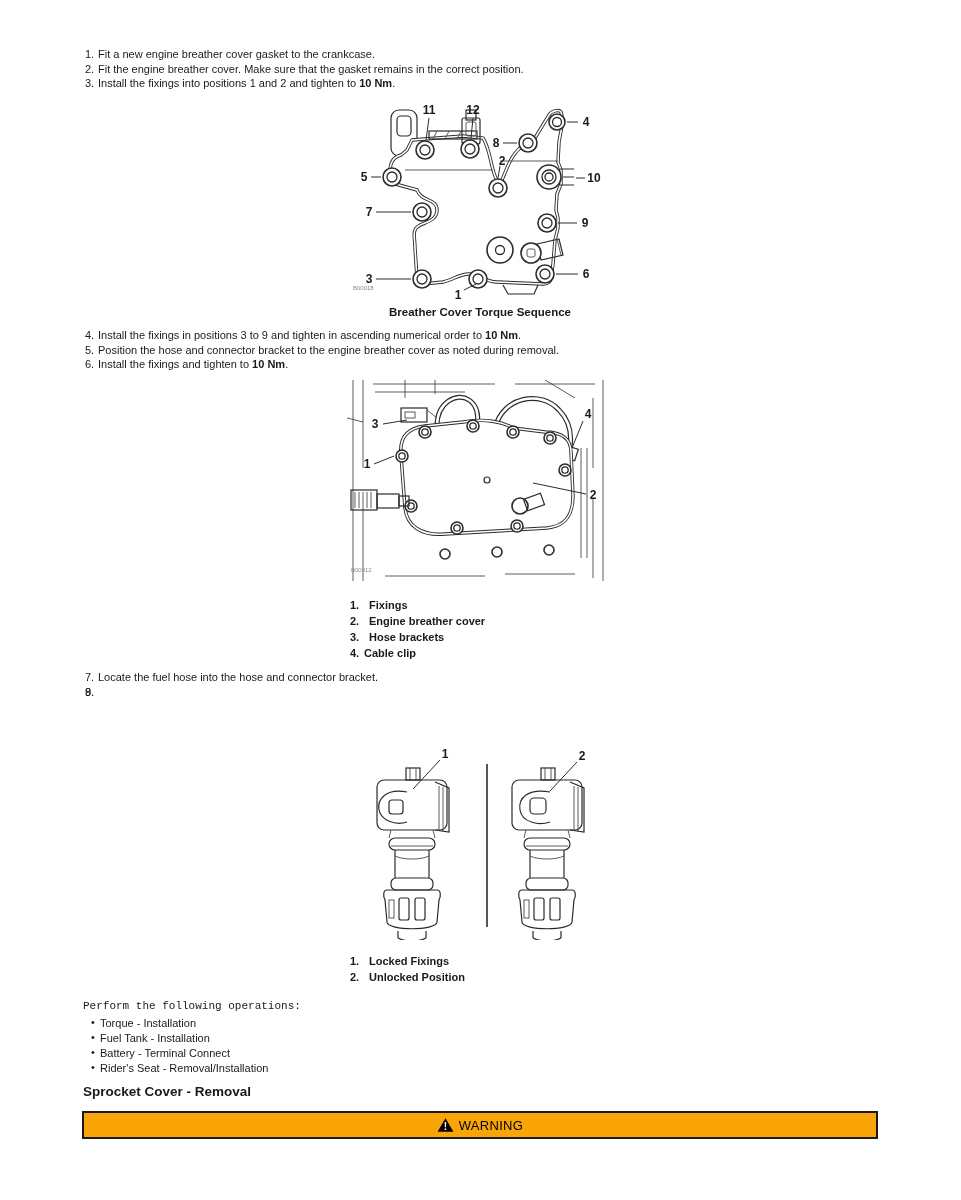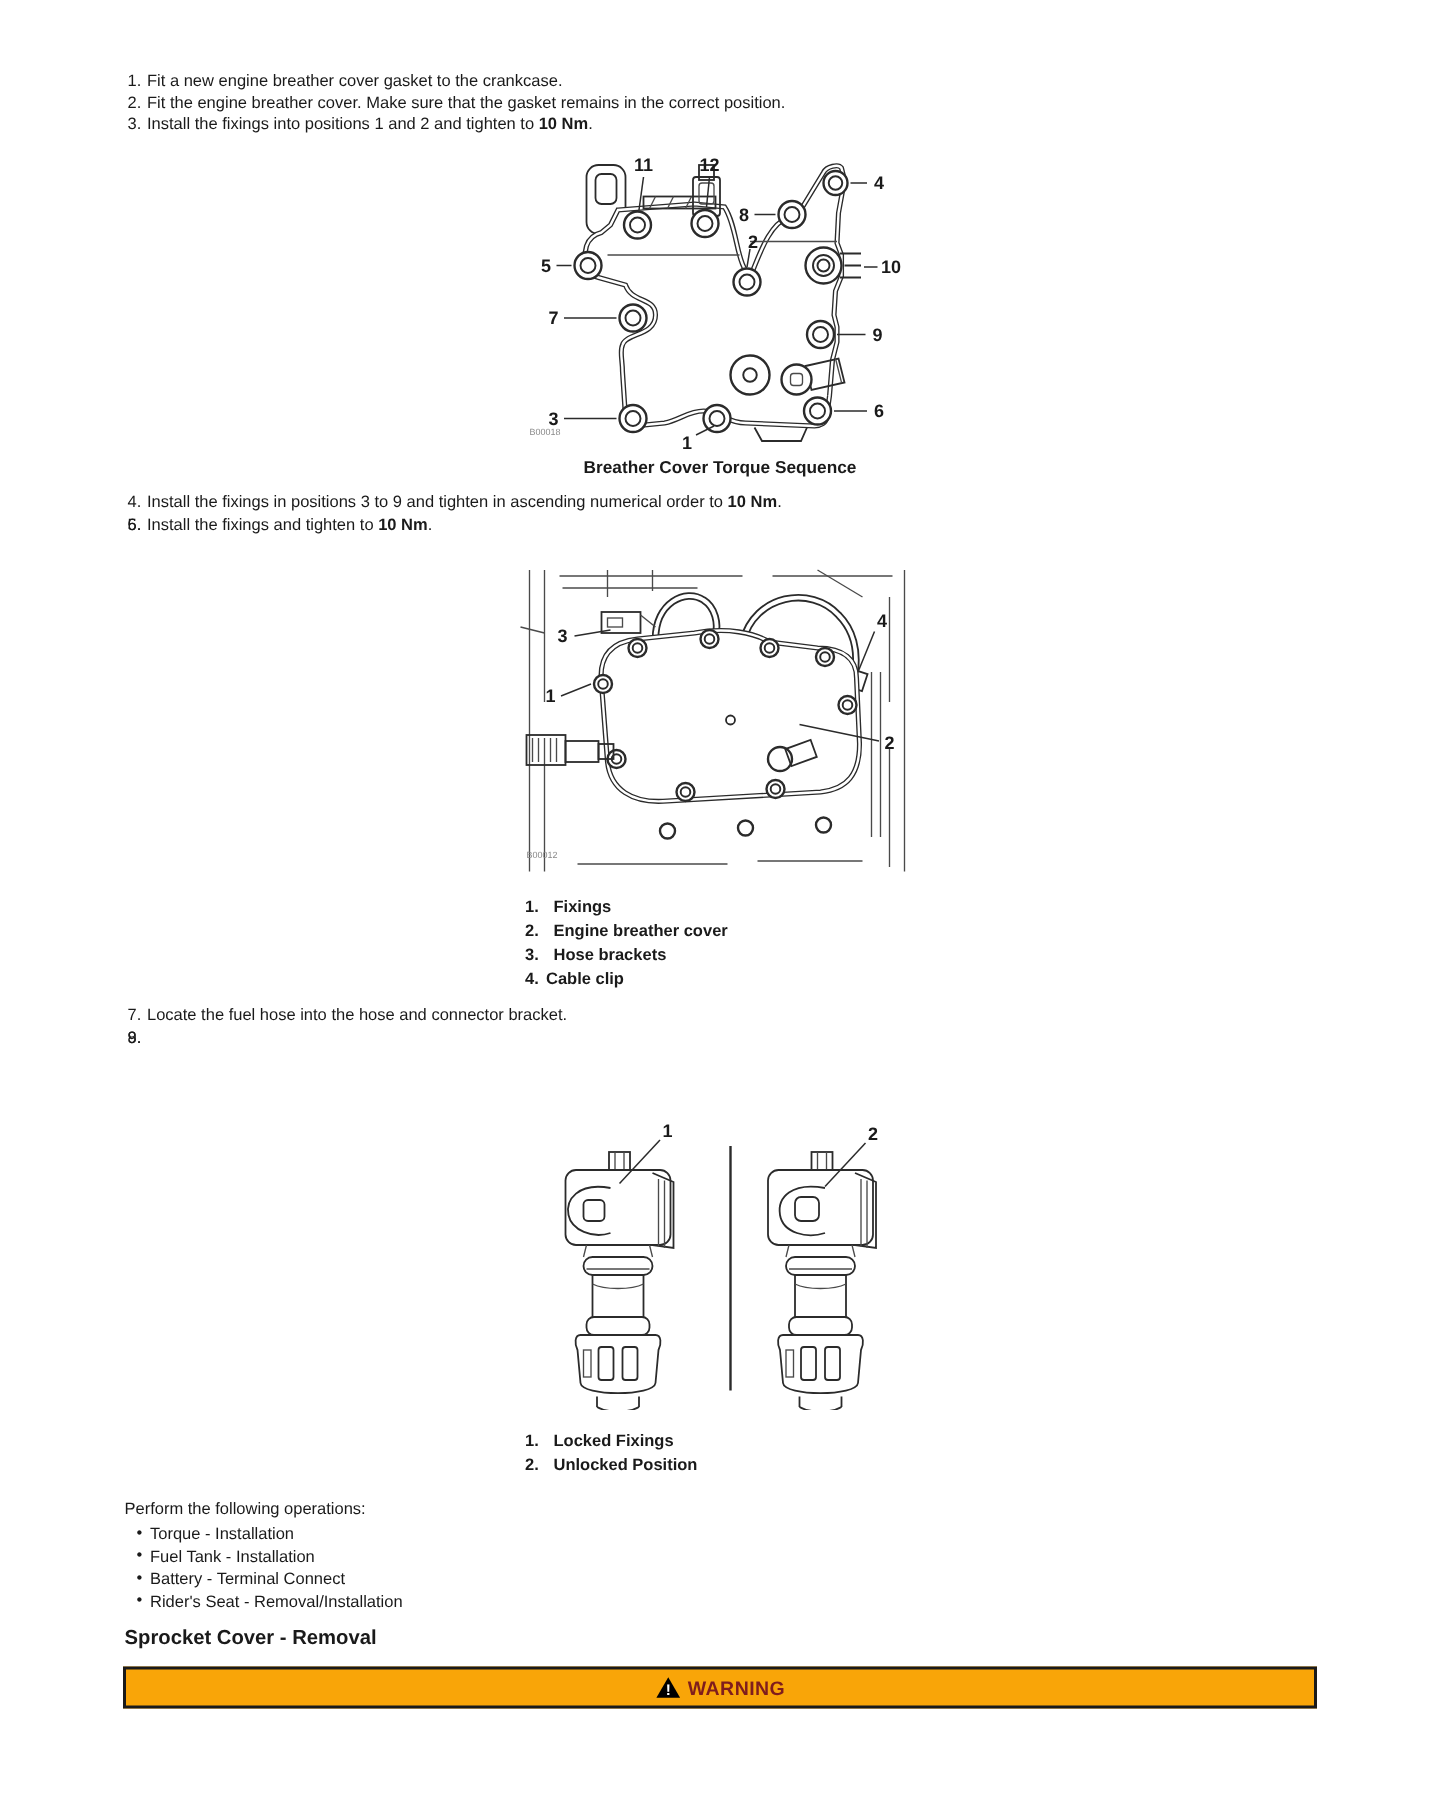--- a/index.html
+++ b/index.html
@@ -19,28 +19,28 @@
   svg text.figcode{font-size:6px;fill:#8a8a8a;font-weight:normal;}
   .ln{stroke:#2b2b2b;stroke-width:1.2;fill:none;}
   .lnthin{stroke:#4a4a4a;stroke-width:0.9;fill:none;}
   .leader{stroke:#2b2b2b;stroke-width:1;fill:none;}
   .bolt-o{fill:#ffffff;stroke:#2b2b2b;stroke-width:1.6;}
   .bolt-i{fill:#ffffff;stroke:#2b2b2b;stroke-width:1.3;}
   .dbl-outer{fill:#ffffff;stroke:#2b2b2b;stroke-width:3.4;}
   .dbl-inner{fill:none;stroke:#ffffff;stroke-width:1.6;}
   .tube-o{fill:none;stroke:#2b2b2b;stroke-width:5;}
   .tube-i{fill:none;stroke:#ffffff;stroke-width:2.6;}
-  .perform-intro{position:absolute;font-size:11px;}
+  .perform-intro{position:absolute;font-size:11px;font-family:Liberation Mono, monospace;}
   .bullets{position:absolute;font-size:11px;line-height:15px;}
   .bullet-row{position:relative;padding-left:9px;}
   .bullet-row .dot{position:absolute;left:0;top:-1px;}
   .heading{position:absolute;font-size:13.5px;font-weight:bold;}
   .warning{position:absolute;left:82px;top:1111px;width:792px;height:24px;
            border:2px solid #1a1a1a;display:flex;align-items:center;justify-content:center;gap:5px;}
-  .warning-label{font-weight:bold;font-size:13px;letter-spacing:0.3px;color:#7f1d1d;}
+  .warning-label{font-weight:normal;font-size:13px;letter-spacing:0.3px;color:#000000;}
 </style>
 </head>
 <body>
 
 <div class="page">
 
   <div class="steps" style="left:85px;top:47px;width:790px;">
     <div class="step"><span class="num">1.</span><span>Fit a new engine breather cover gasket to the crankcase.</span></div>
     <div class="step"><span class="num">2.</span><span>Fit the engine breather cover. Make sure that the gasket remains in the correct position.</span></div>
     <div class="step"><span class="num">3.</span><span>Install the fixings into positions 1 and 2 and tighten to </span><b>10 Nm</b><span>.</span></div>
@@ -135,21 +135,21 @@
       <text x="249" y="84" text-anchor="middle">10</text>
       <text x="84" y="16" text-anchor="middle">11</text>
       <text x="128" y="16" text-anchor="middle">12</text>
       <text x="8" y="192" class="figcode">B00018</text>
     </svg>
   </div>
   <div class="caption" style="left:330px;top:306px;width:300px;">Breather Cover Torque Sequence</div>
 
   <div class="steps" style="left:85px;top:328px;width:790px;">
     <div class="step"><span class="num">4.</span><span>Install the fixings in positions 3 to 9 and tighten in ascending numerical order to </span><b>10 Nm</b><span>.</span></div>
-    <div class="step"><span class="num">5.</span></div>
+    <div class="step"><span class="num">5.</span><span>Position the hose and connector bracket to the engine breather cover as noted during removal.</span></div>
     <div class="step"><span class="num">6.</span><span>Install the fixings and tighten to </span><b>10 Nm</b><span>.</span></div>
   </div>
 
   <div class="fig" style="left:345px;top:378px;width:275px;height:205px;">
     <svg width="275" height="205" viewBox="0 0 275 205">
       <defs>
         <path id="f2o" d="M56,78 C54,60 62,50 80,48 L118,44 C140,40 158,44 168,50 L200,54 C218,54 226,62 226,74 L228,118 C228,138 220,148 202,150 L100,156 C76,158 62,148 60,130 Z"></path>
       </defs>
 
       <g class="lnthin">

